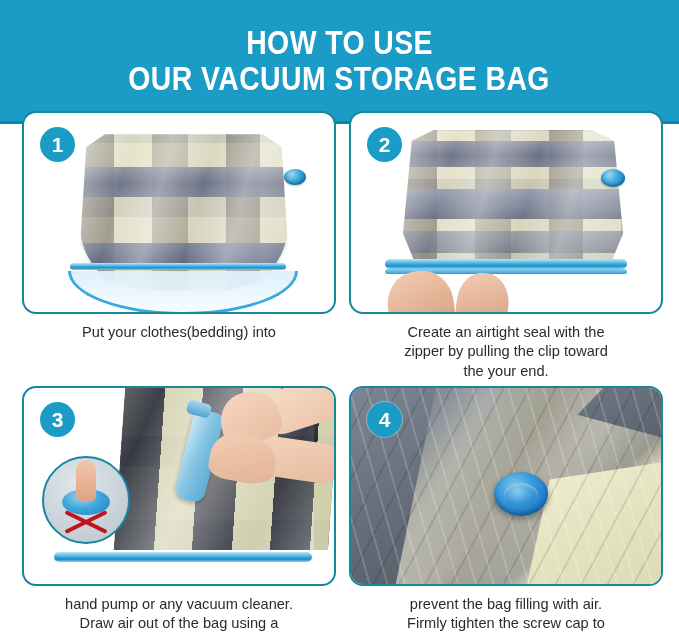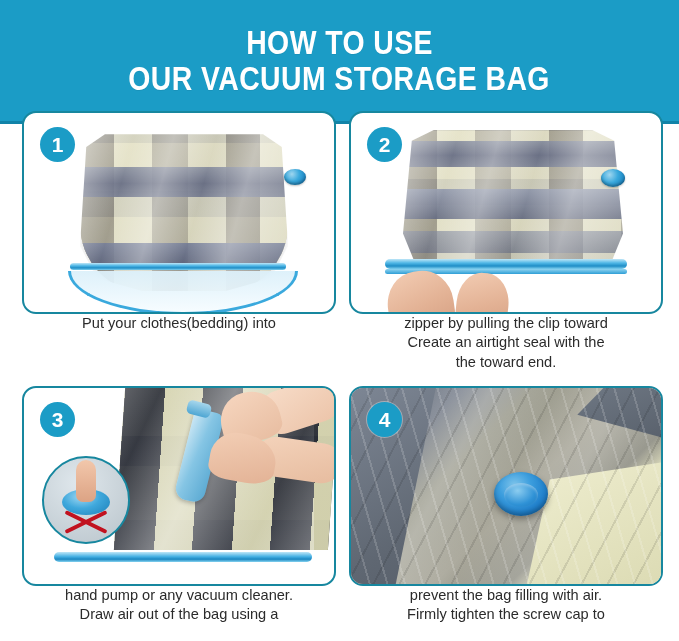--- a/index.html
+++ b/index.html
@@ -69,21 +69,21 @@
     color:#ffffff;
     font-size:21px;font-weight:bold;
     display:flex;align-items:center;justify-content:center;
     z-index:40;
     box-shadow:0 0 0 1px rgba(255,255,255,.35);
     font-family:"Liberation Sans", sans-serif;
   }
 
   .caption{
     width:314px;
-    margin-top:0;
+    margin-top:9px;
     text-align:center;
     color:#2b2b2b;
     font-size:14.6px;
     line-height:1.32;
     font-family:"Liberation Sans", sans-serif;
   }
   .caption span{display:block;}
 
   
   .photo{position:absolute;left:0;top:0;width:100%;height:100%;}
@@ -326,23 +326,23 @@
         </div>
         <div class="valve p2valve"></div>
         <div class="zipline p2zip"></div>
         <div class="zipline p2zip2"></div>
         <div class="hand p2hand1"></div>
         <div class="hand p2hand2"></div>
       </div>
       <div class="badge">2</div>
     </div>
     <div class="caption">
+      <span>Create an airtight seal with the</span>
       <span>zipper by pulling the clip toward</span>
-      <span>Create an airtight seal with the</span>
-      <span>the toward end.</span>
+      <span>the your end.</span>
     </div>
   </div>
 
   <div class="cell c3">
     <div class="card c3card">
       <div class="photo">
         <div class="p3wrap">
           <div class="p3bagflat"></div>
           <div class="p3clear"></div>
         </div>

